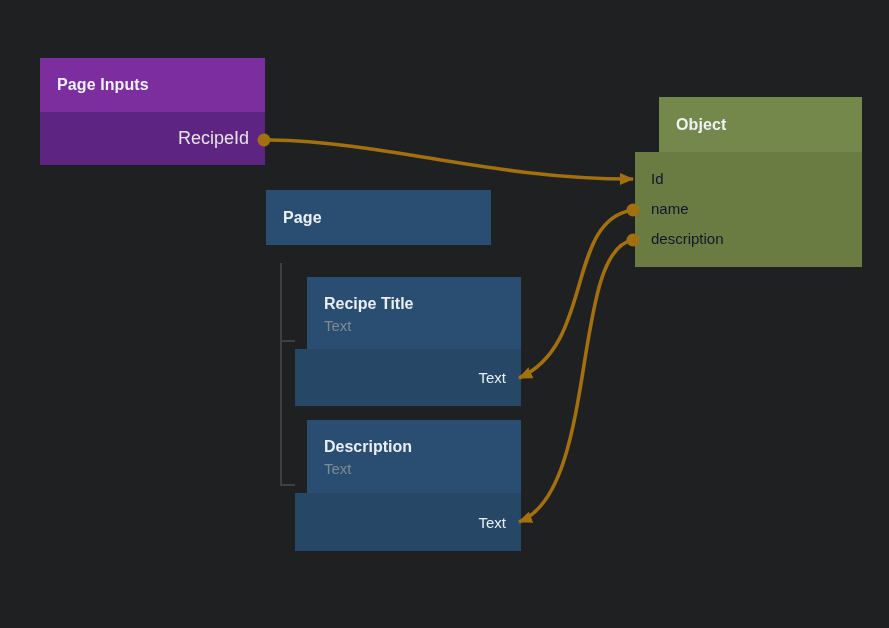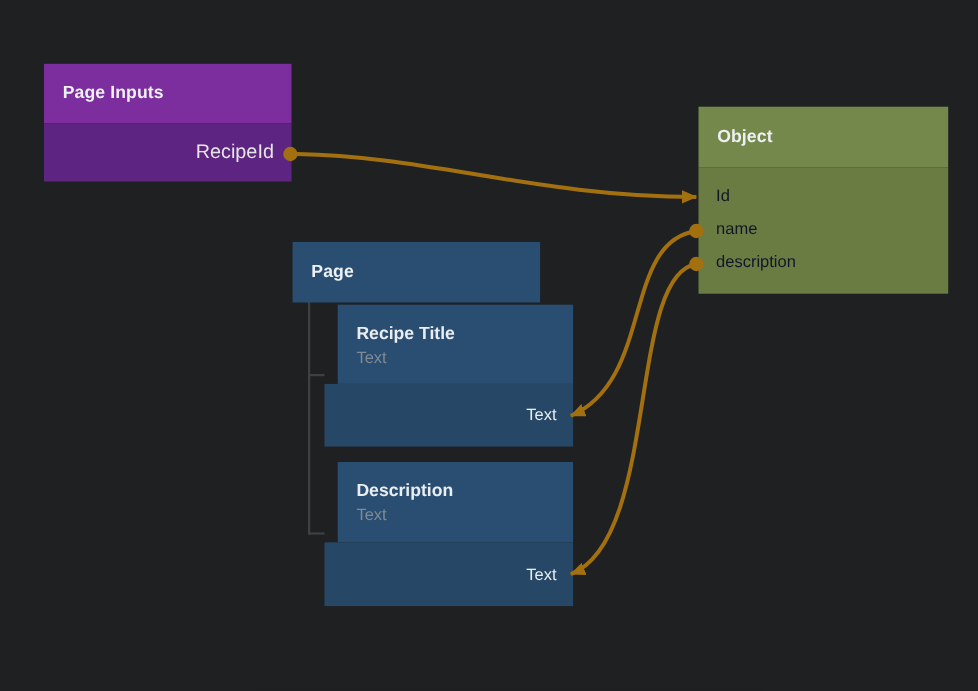--- a/index.html
+++ b/index.html
@@ -57,32 +57,32 @@
     height: 53px;
     display: flex;
     align-items: center;
     justify-content: flex-end;
     padding-right: 16px;
     font-size: 18px;
     color: #e5e5e5;
   }
 
   #node-object { left: 635px; top: 97px; width: 227px; height: 170px; }
-  #node-object .node-header { height: 55px; }
+  #node-object .node-header { height: 55px; margin-left: 24px; }
   #node-object .node-body { height: 115px; padding-top: 11px; }
   #node-object .field-row {
     height: 30px;
     display: flex;
     align-items: center;
     padding-left: 16px;
     font-size: 15px;
     color: #0f172a;
   }
 
-  #node-page { left: 266px; top: 220px; width: 225px; height: 55px; }
+  #node-page { left: 266px; top: 190px; width: 225px; height: 55px; }
   #node-page .node-header { height: 55px; }
 
   .element-node { width: 226px; }
   .element-node .node-head-block {
     padding: 16px 17px 0 17px;
     box-sizing: border-box;
     margin-left: 12px;
   }
   .element-node .node-title {
     font-size: 16px;

